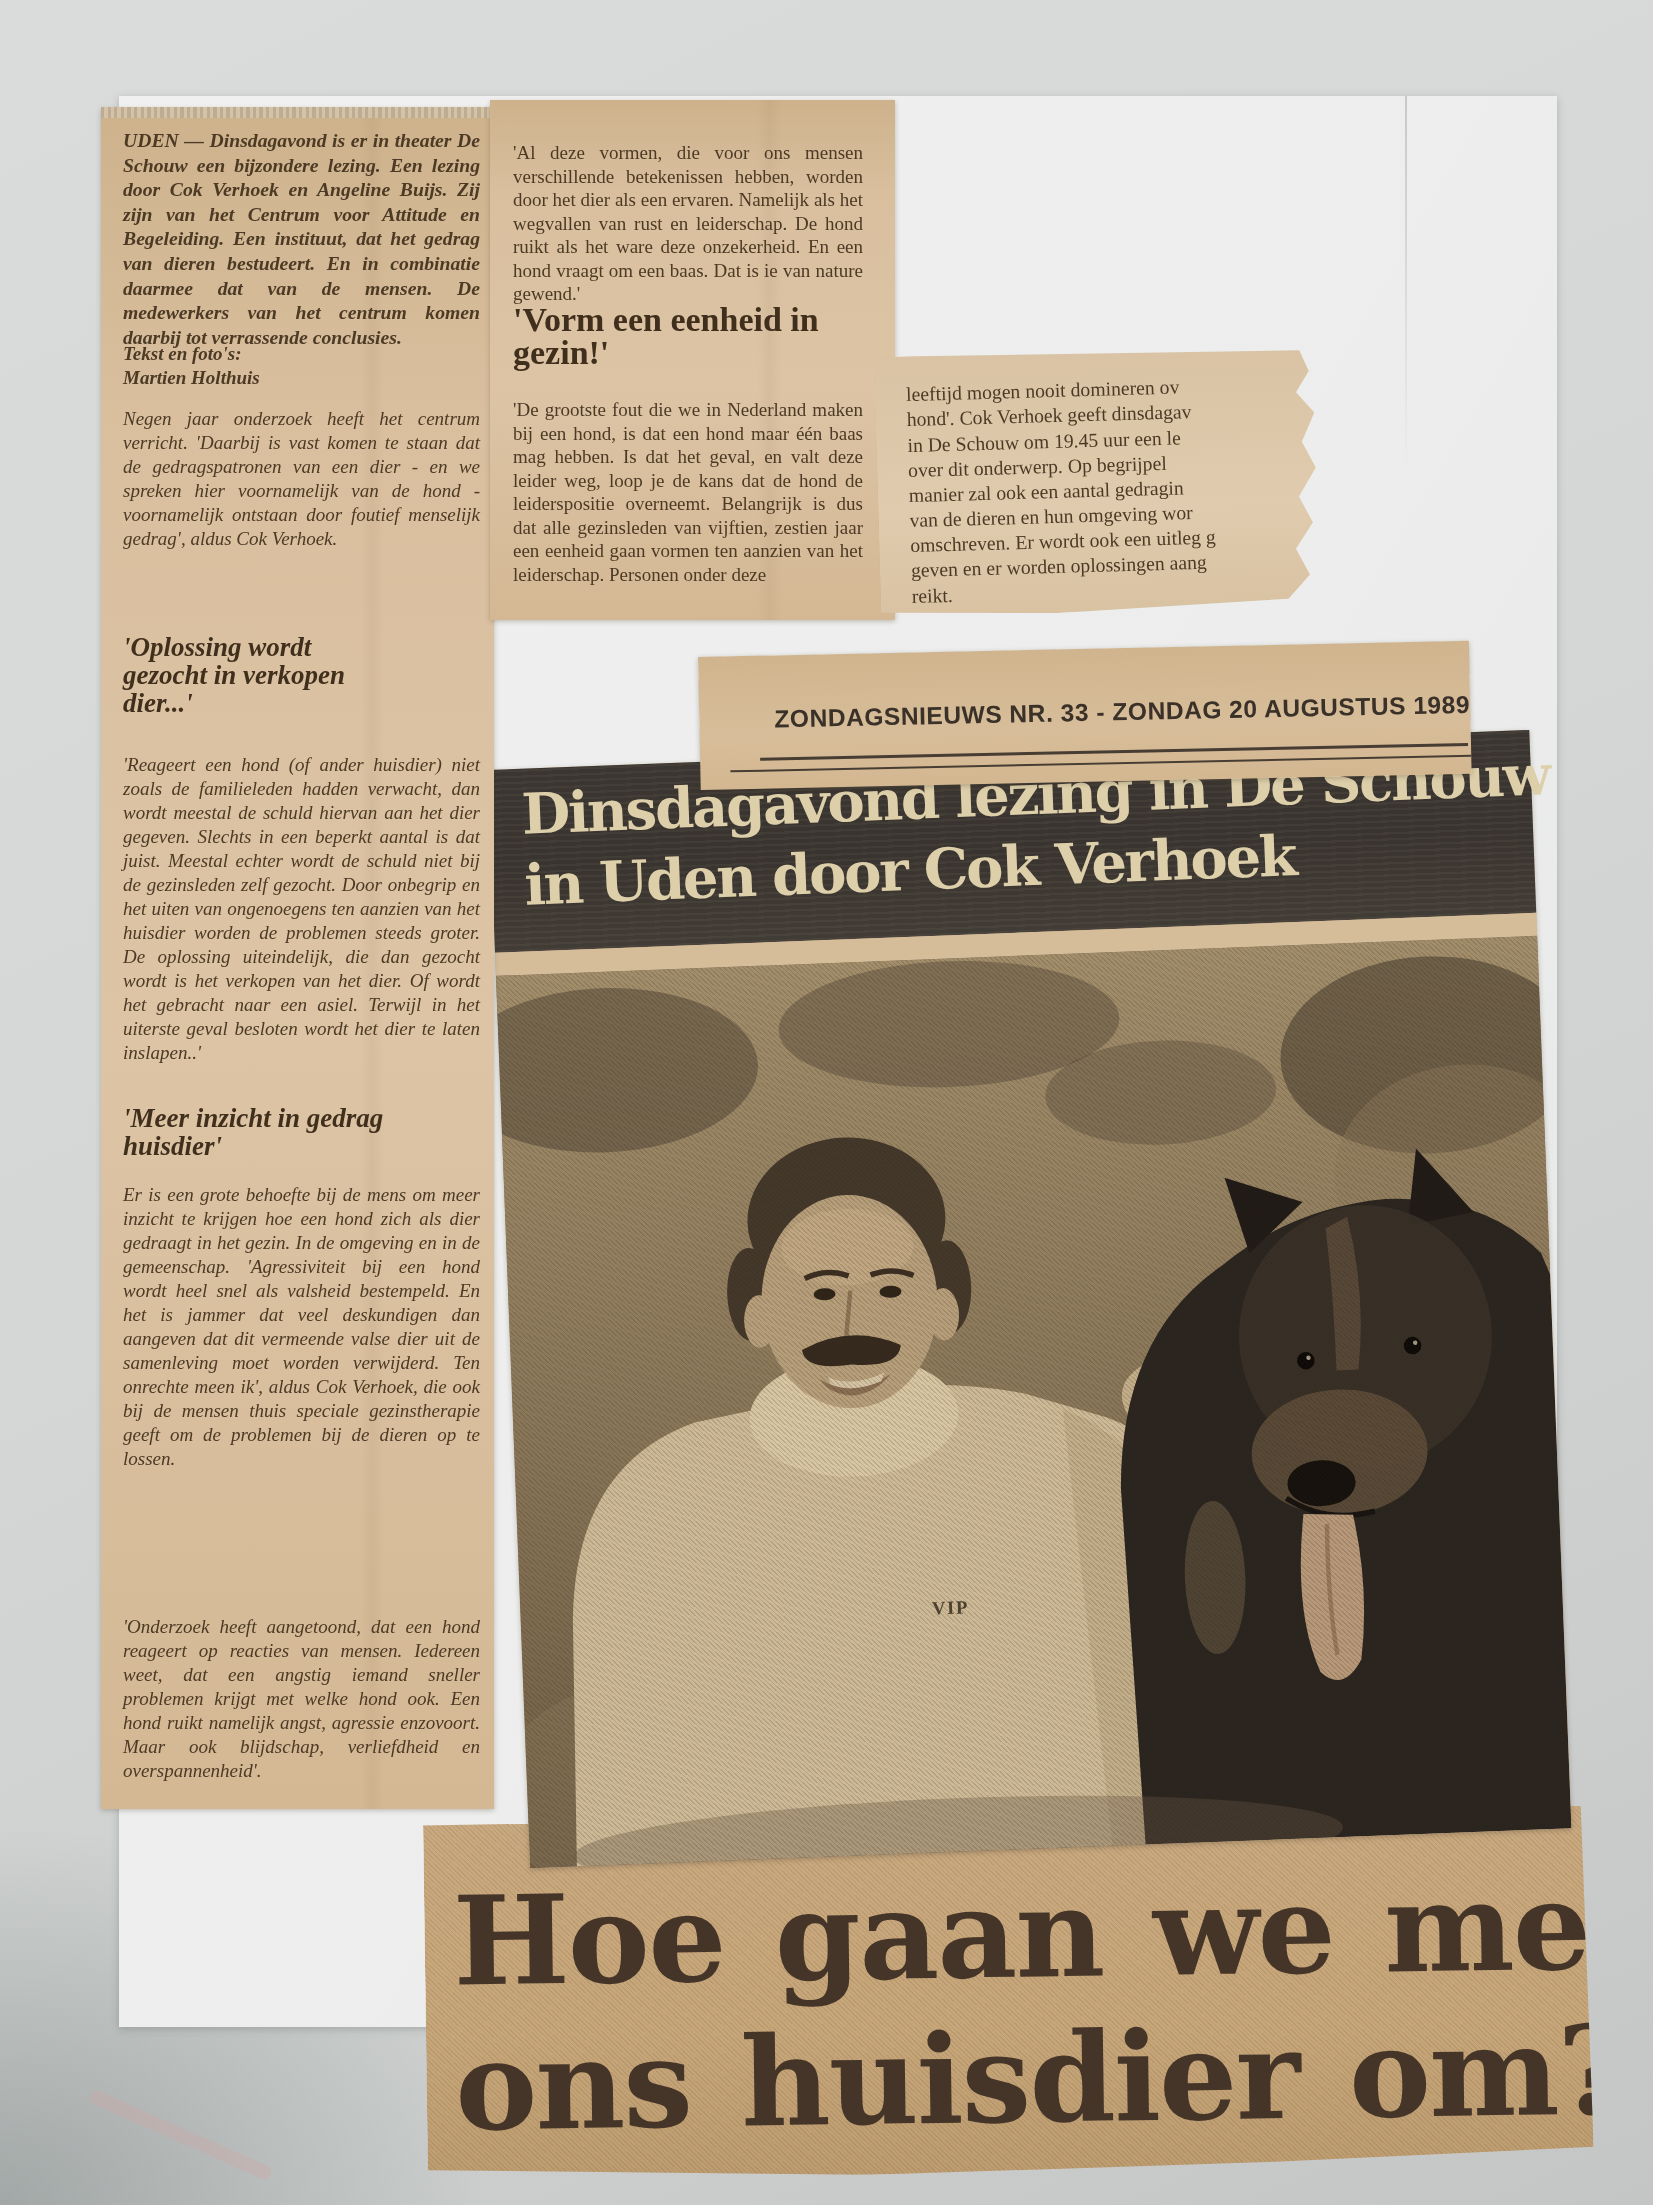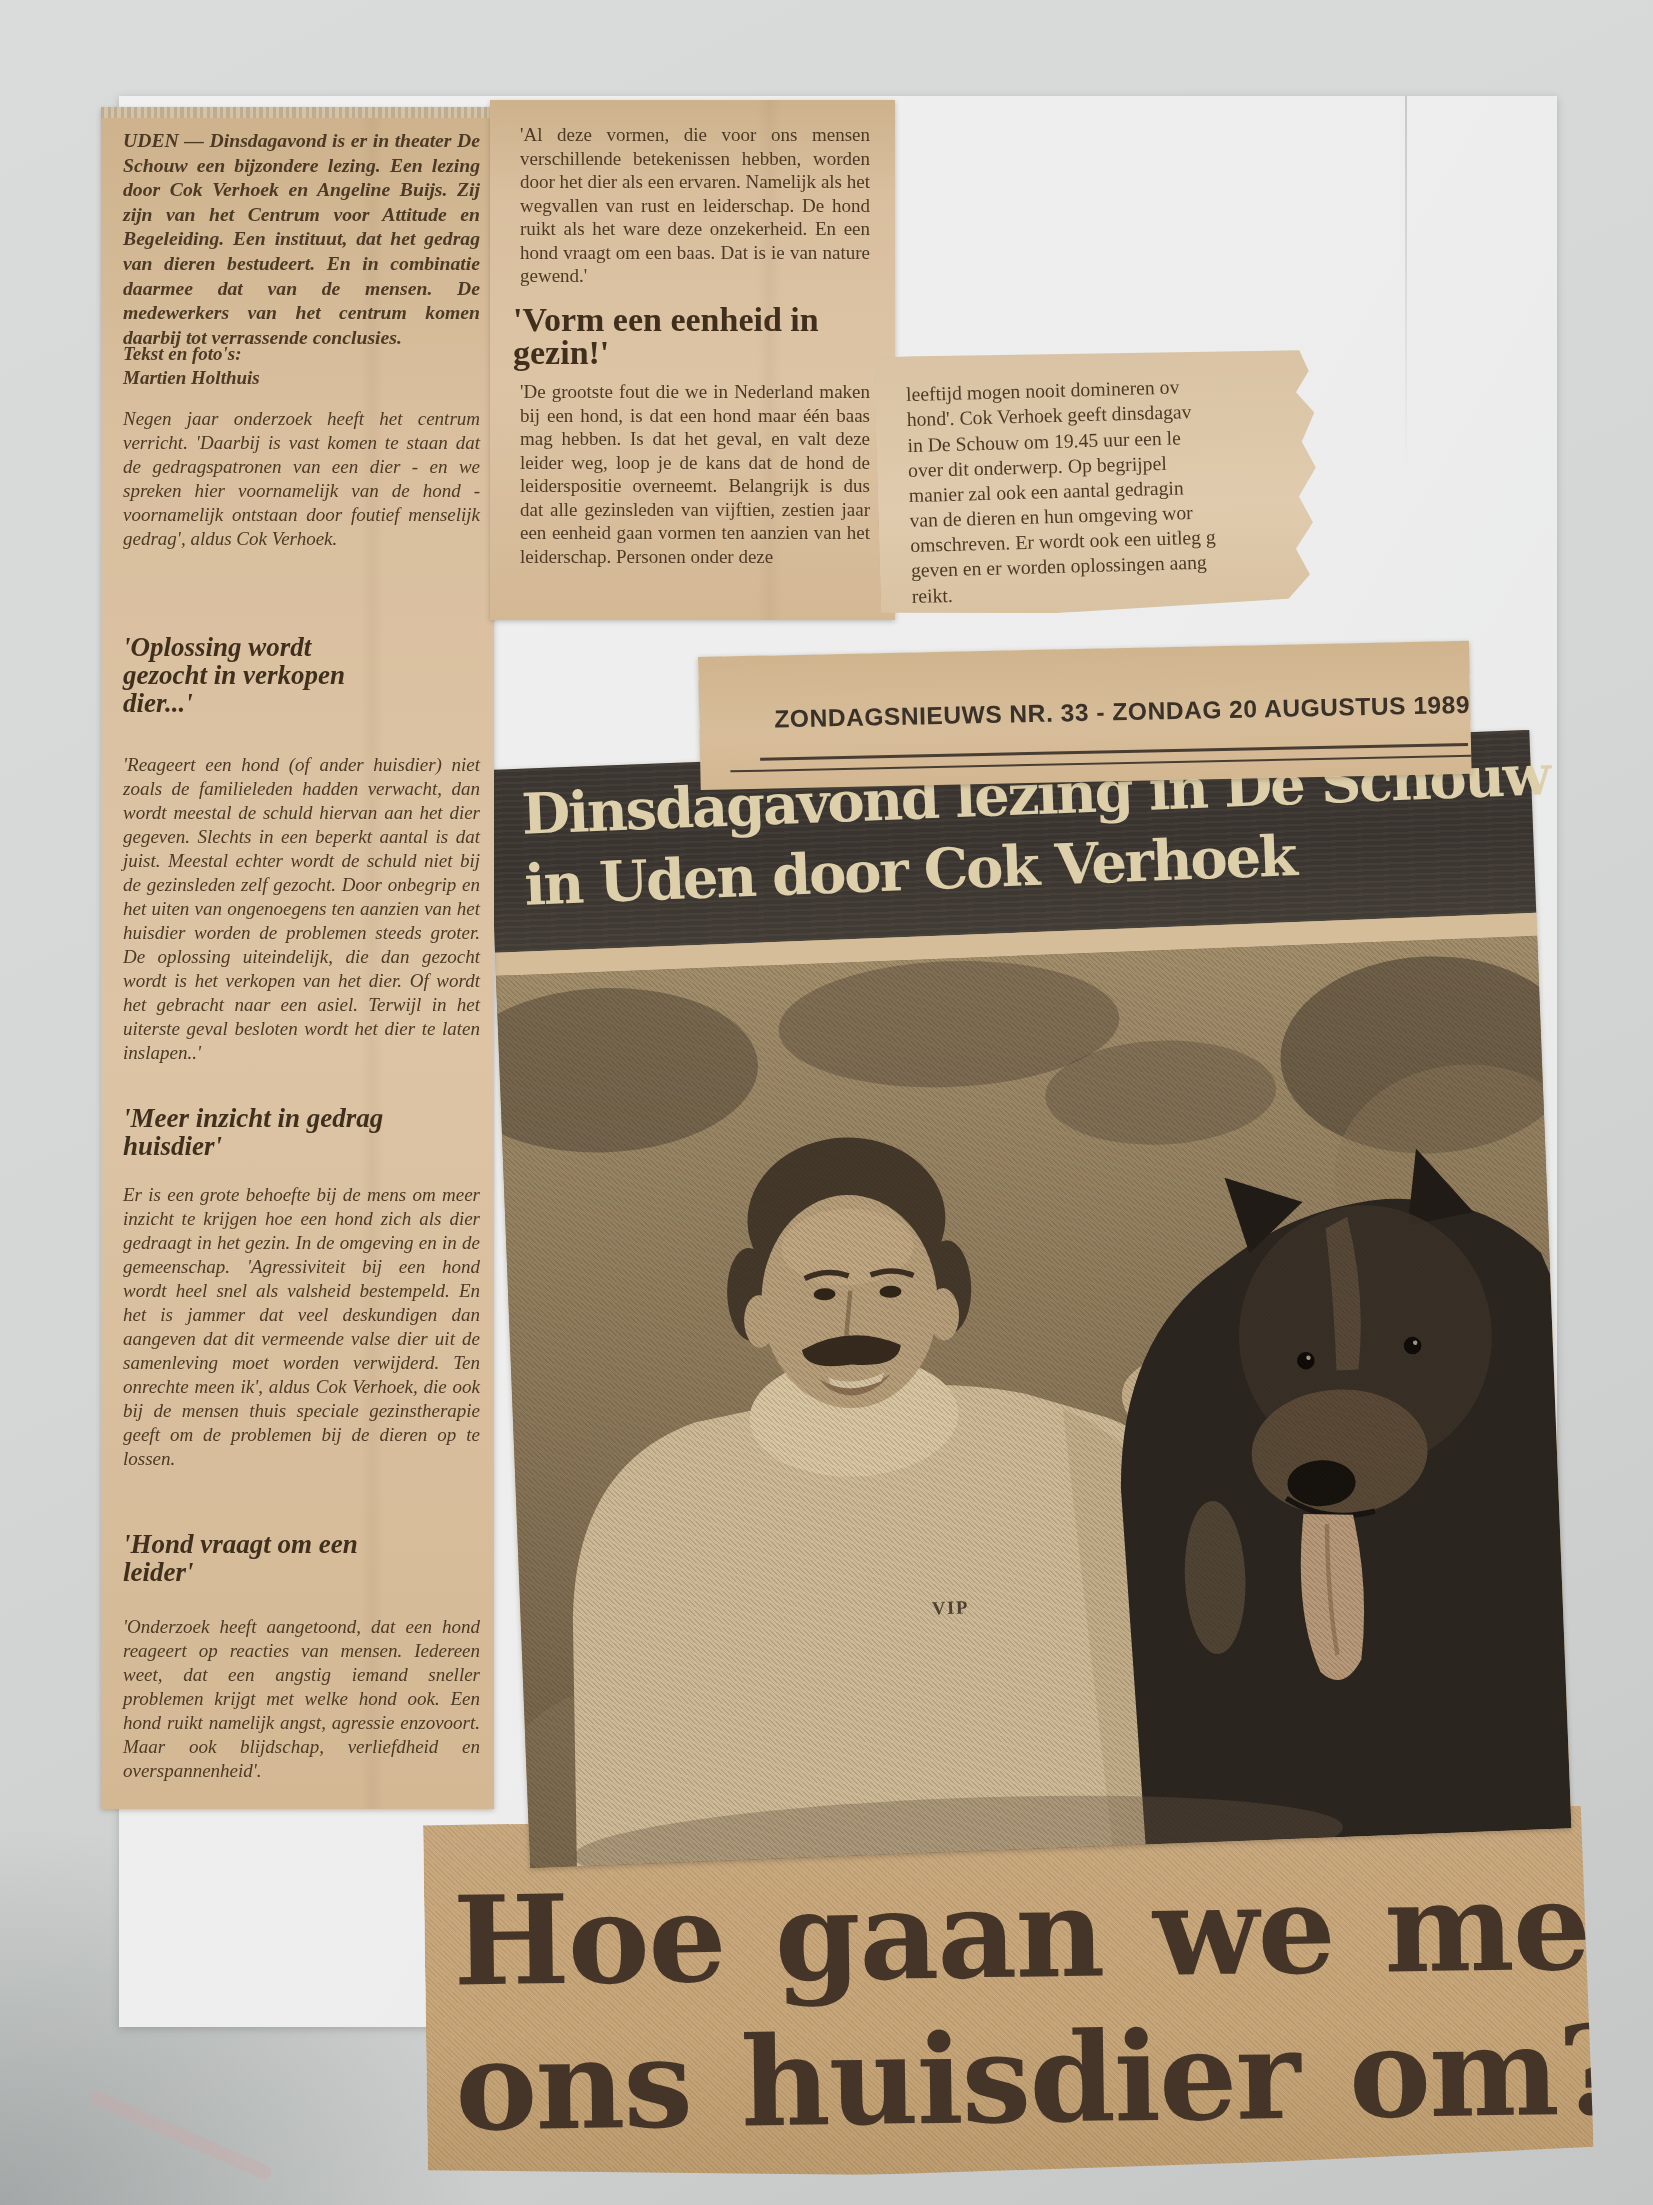--- a/index.html
+++ b/index.html
@@ -40,21 +40,21 @@
   .left-col{left:101px;top:107px;width:393px;height:1702px;font-style:italic;}
   .left-col .halftone-edge{position:absolute;left:0;top:0;width:100%;height:11px;
      background:repeating-linear-gradient(90deg,#b9ab97 0 3.3px,#d8c6ab 3.3px 6.6px);opacity:.8;}
   .left-col .blk{position:absolute;left:22px;width:357px;font-size:19px;line-height:24px;}
   .intro{font-weight:bold;font-size:19.7px !important;line-height:24.6px !important;}
   .byline{font-weight:bold;white-space:pre-line;text-align:right;}
   .left-col h2{position:absolute;left:22px;width:361px;font-size:27px;line-height:28px;}
 
   
   .mid-col{left:490px;top:100px;width:405px;height:520px;}
-  .mid-col .blk{position:absolute;left:30px;width:350px;font-size:19px;line-height:23.5px;}
+  .mid-col .blk{position:absolute;left:23px;width:350px;font-size:19px;line-height:23.5px;margin-top:18px;}
   .mid-col h2{position:absolute;left:23px;width:350px;font-size:34px;line-height:33px;}
 
   
   .right-frag{left:874px;top:357px;width:443px;height:261px;transform:rotate(-1.6deg);
     background:linear-gradient(180deg,#d9c3a4 0%,#e0cbae 60%,#d8c2a2 100%);
     clip-path:polygon(0 6%,2% 0,96% 2%,98% 10%,95% 18%,99% 26%,96% 37%,99% 47%,95% 58%,98% 68%,94% 78%,97% 88%,92% 97%,40% 100%,0 98%);}
   .right-frag .ln{position:absolute;left:31px;width:405px;font-size:19.7px;line-height:25px;white-space:nowrap;overflow:hidden;}
 
   
   .masthead{left:698px;top:657px;width:771px;height:133px;transform:rotate(-1.2deg);
@@ -193,22 +193,20 @@
   <p class="blk byline" style="top:235px">Tekst en foto's:
 Martien Holthuis</p>
   <p class="blk" style="top:300px">Negen jaar onderzoek heeft het centrum verricht. 'Daarbij is vast komen te staan dat de gedragspatronen van een dier - en we spreken hier voornamelijk van de hond - voornamelijk ontstaan door foutief menselijk gedrag', aldus Cok Verhoek.</p>
   <h2 style="top:526px">'Oplossing wordt
 gezocht in verkopen
 dier...'</h2>
   <p class="blk" style="top:646px">'Reageert een hond (of ander huisdier) niet zoals de familieleden hadden verwacht, dan wordt meestal de schuld hiervan aan het dier gegeven. Slechts in een beperkt aantal is dat juist. Meestal echter wordt de schuld niet bij de gezinsleden zelf gezocht. Door onbegrip en het uiten van ongenoegens ten aanzien van het huisdier worden de problemen steeds groter. De oplossing uiteindelijk, die dan gezocht wordt is het verkopen van het dier. Of wordt het gebracht naar een asiel. Terwijl in het uiterste geval besloten wordt het dier te laten inslapen..'</p>
   <h2 style="top:997px">'Meer inzicht in gedrag
 huisdier'</h2>
   <p class="blk" style="top:1076px">Er is een grote behoefte bij de mens om meer inzicht te krijgen hoe een hond zich als dier gedraagt in het gezin. In de omgeving en in de gemeenschap. 'Agressiviteit bij een hond wordt heel snel als valsheid bestempeld. En het is jammer dat veel deskundigen dan aangeven dat dit vermeende valse dier uit de samenleving moet worden verwijderd. Ten onrechte meen ik', aldus Cok Verhoek, die ook bij de mensen thuis speciale gezinstherapie geeft om de problemen bij de dieren op te lossen.</p>
-  <h2 style="top:1423px">'Hond vraagt om een
-leider'</h2>
   <p class="blk" style="top:1508px">'Onderzoek heeft aangetoond, dat een hond reageert op reacties van mensen. Iedereen weet, dat een angstig iemand sneller problemen krijgt met welke hond ook. Een hond ruikt namelijk angst, agressie enzovoort. Maar ook blijdschap, verliefdheid en overspannenheid'.</p>
 </article>
 
 <article class="clip mid-col paper-tex ink">
   <p class="blk" style="top:23px">'Al deze vormen, die voor ons mensen verschillende betekenissen hebben, worden door het dier als een ervaren. Namelijk als het wegvallen van rust en leiderschap. De hond ruikt als het ware deze onzekerheid. En een hond vraagt om een baas. Dat is ie van nature gewend.'</p>
   <h2 style="top:203px">'Vorm een eenheid in
 gezin!'</h2>
   <p class="blk" style="top:280px">'De grootste fout die we in Nederland maken bij een hond, is dat een hond maar één baas mag hebben. Is dat het geval, en valt deze leider weg, loop je de kans dat de hond de leiderspositie overneemt. Belangrijk is dus dat alle gezinsleden van vijftien, zestien jaar een eenheid gaan vormen ten aanzien van het leiderschap. Personen onder deze</p>
 </article>
 

